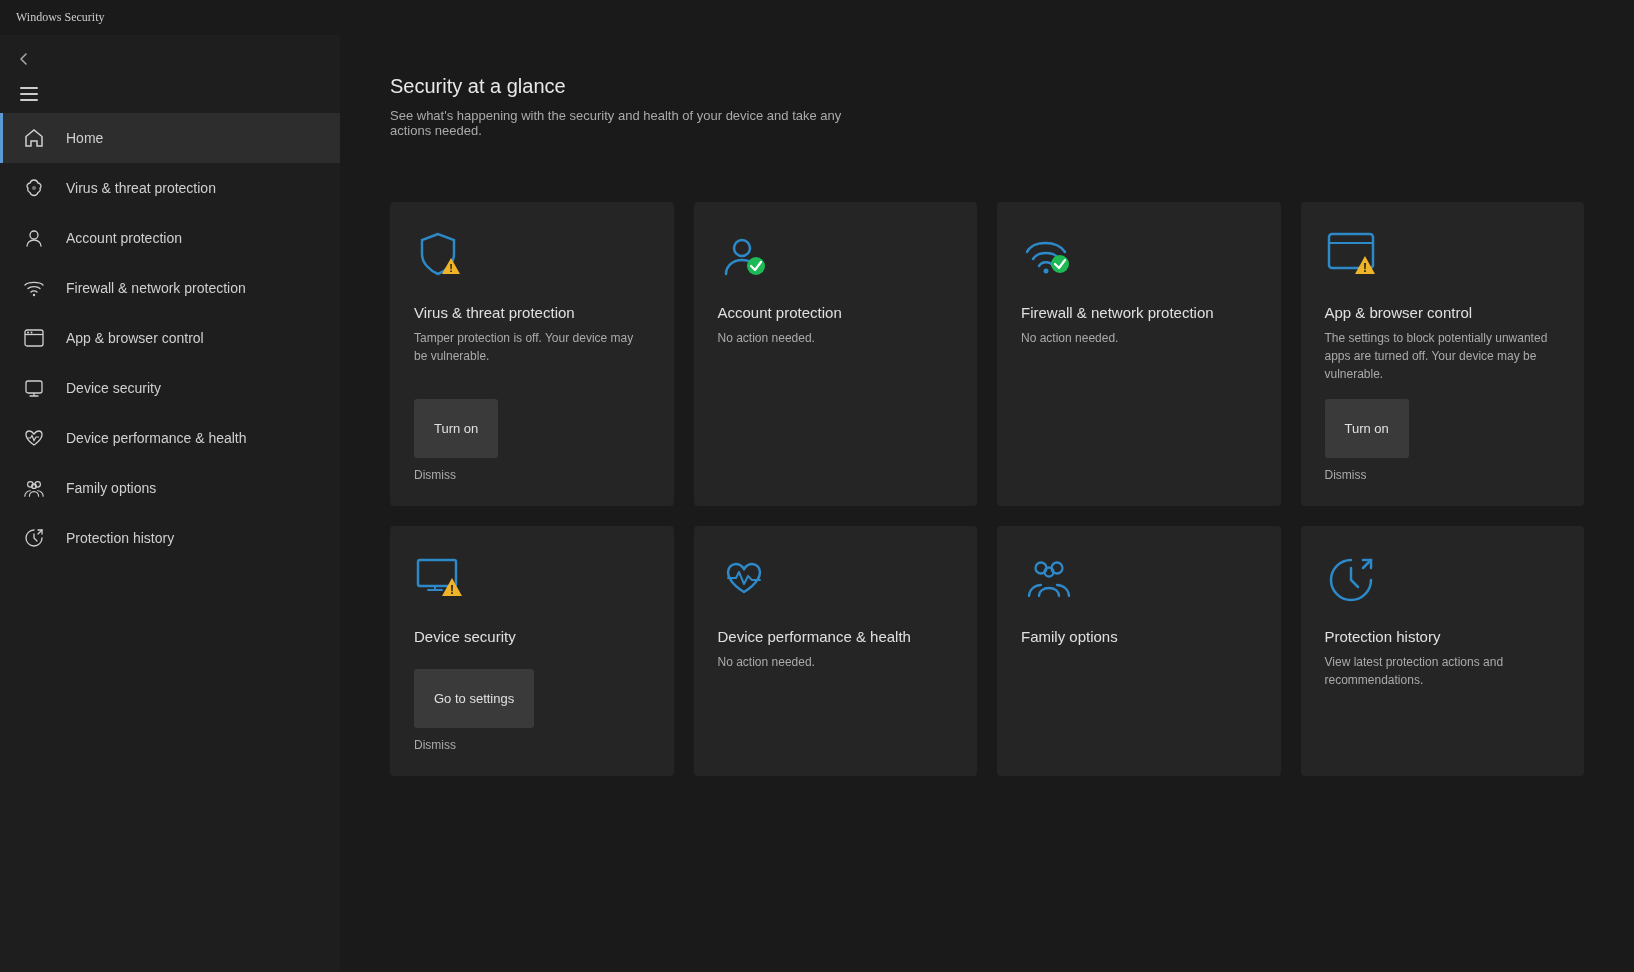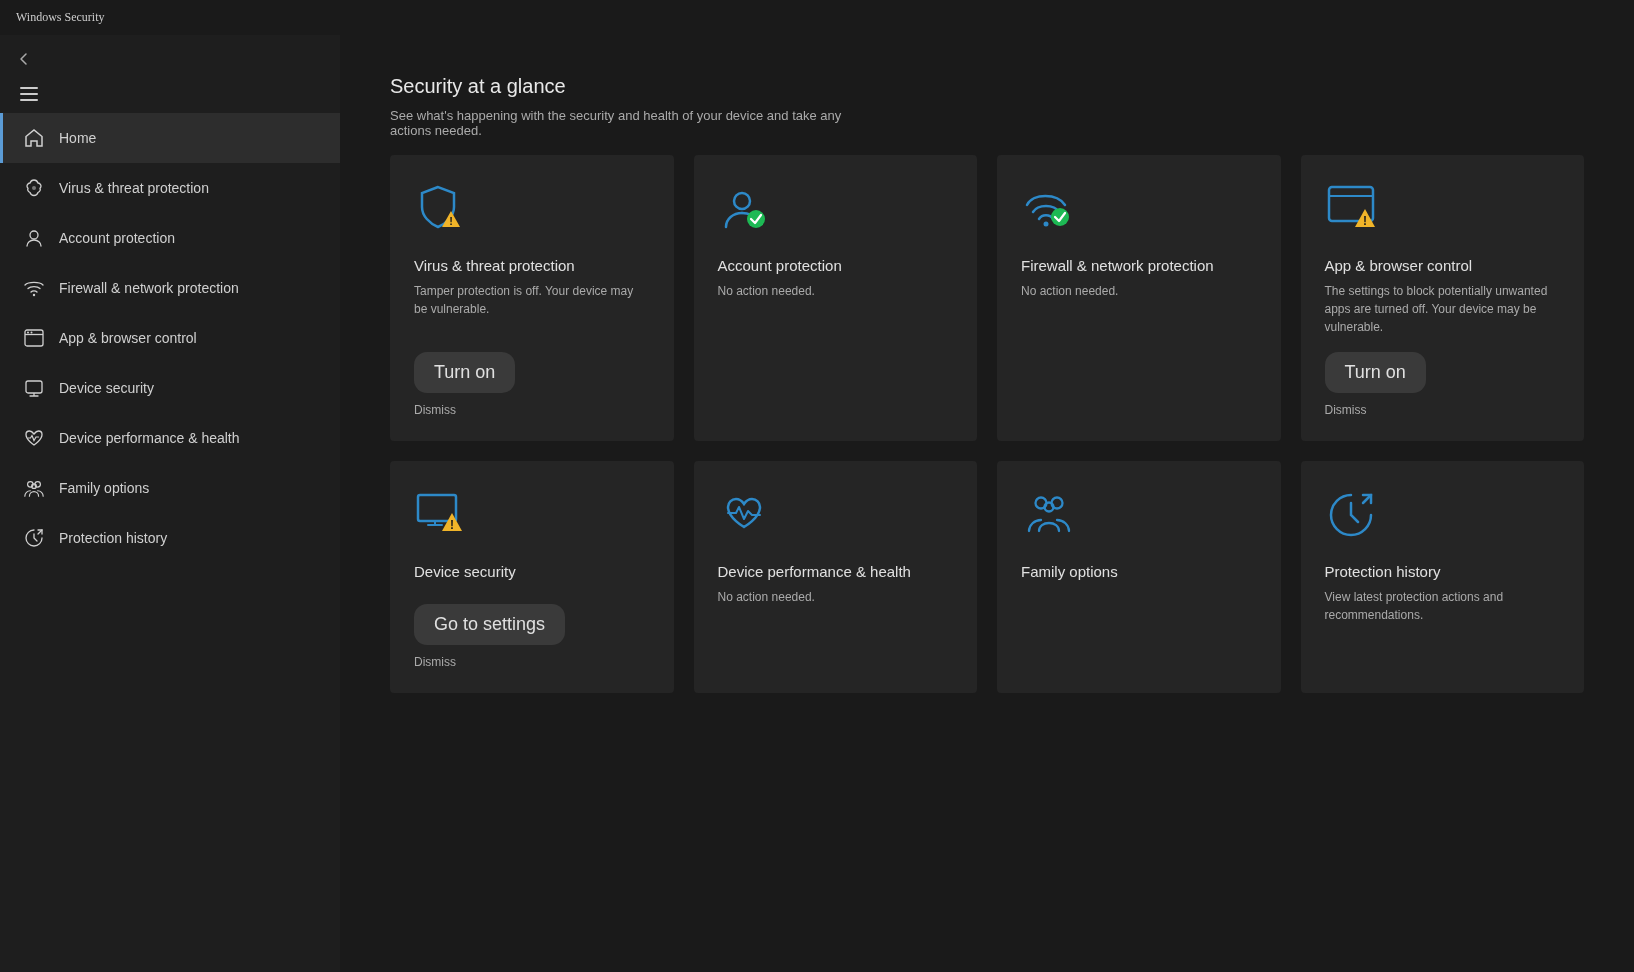--- a/index.html
+++ b/index.html
@@ -50,20 +50,21 @@
     }
     .sidebar-item {
       display: flex;
       align-items: center;
       padding: 14px 20px;
       cursor: pointer;
       font-size: 14px;
       color: #d0d0d0;
       border-left: 3px solid transparent;
       position: relative;
+      gap: 7px;
     }
     .sidebar-item.active {
       background: #2d2d2d;
       border-left: 3px solid #5b9bd5;
     }
     .sidebar-item .item-icon {
       width: 22px;
       height: 22px;
       margin-right: 14px;
       flex-shrink: 0;
@@ -80,21 +81,21 @@
     }
     .page-title {
       font-size: 20px;
       font-weight: 300;
       color: #e8e8e8;
       margin-bottom: 10px;
     }
     .page-subtitle {
       font-size: 13px;
       color: #aaa;
-      margin-bottom: 17px;
+      margin-bottom: 64px;
       max-width: 480px;
     }
     .cards-grid {
       display: grid;
       grid-template-columns: repeat(4, 1fr);
       gap: 20px;
       margin-bottom: 20px;
     }
     .card {
       background: #252525;
@@ -118,26 +119,26 @@
       margin-bottom: 8px;
     }
     .card-desc {
       font-size: 12px;
       color: #aaa;
       line-height: 1.5;
       flex: 1;
     }
     .card-btn {
       margin-top: 16px;
-      padding: 10px 20px;
+      padding: 22px 20px;
       background: #3a3a3a;
       border: none;
-      border-radius: 13px;
+      border-radius: 3px;
       color: #e0e0e0;
-      font-size: 18px;
+      font-size: 13px;
       cursor: pointer;
       display: inline-block;
       width: fit-content;
     }
     .card-dismiss {
       margin-top: 10px;
       font-size: 12px;
       color: #aaa;
       cursor: pointer;
     }

